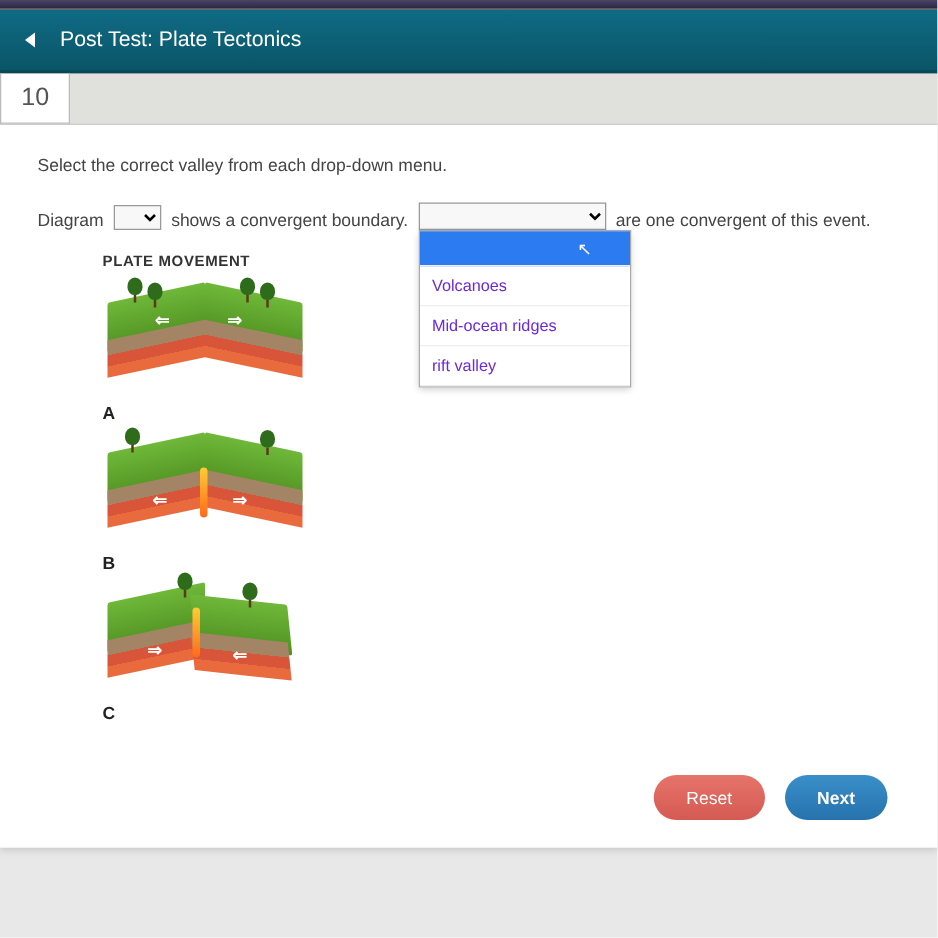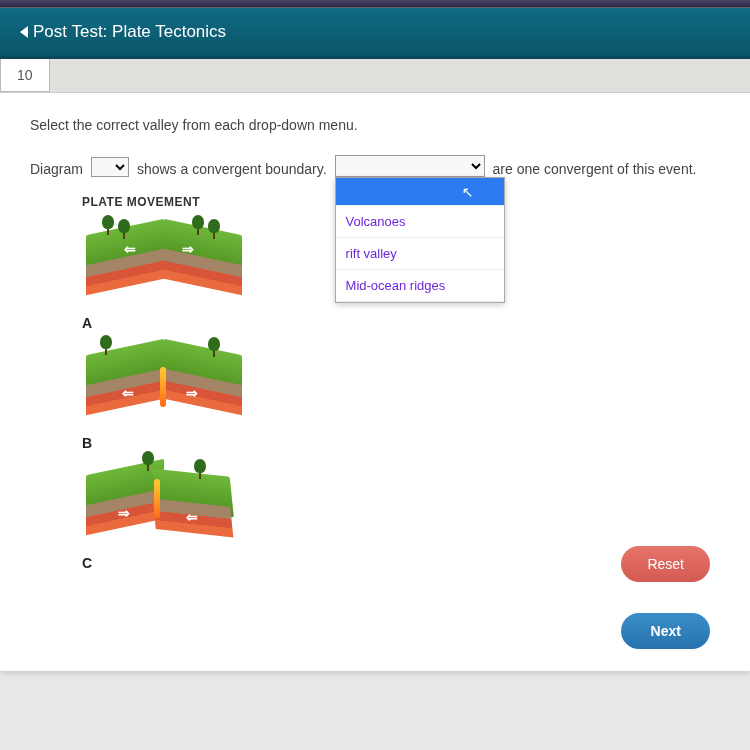--- a/index.html
+++ b/index.html
@@ -1,22 +1,22 @@
 <!DOCTYPE html>
 <html><head>
   <meta charset="utf-8">
   <style>
     * { box-sizing: border-box; margin: 0; padding: 0; }
     body { font-family: Arial, sans-serif; background: #e8e8e8; width: 750px; height: 750px; overflow: hidden; }
     .browser-bar { background: linear-gradient(#4a4566, #2a2540); height: 8px; border-bottom: 1px solid #666; }
-    .header { background: linear-gradient(#0f6b84, #0a5568); color: #fff; padding: 14px 20px; font-size: 17px; display: flex; align-items: center; gap: 5px; border-bottom: 3px solid #0a4a5a; }
+    .header { background: linear-gradient(#0f6b84, #0a5568); color: #fff; padding: 14px 20px; font-size: 17px; display: flex; align-items: center; gap: 20px; border-bottom: 3px solid #0a4a5a; }
     .back-icon { width: 0; height: 0; border-top: 6px solid transparent; border-bottom: 6px solid transparent; border-right: 8px solid #fff; display: inline-block; }
     .content-wrap { background: #f5f5f2; padding: 0 0 0 0; box-shadow: 0 2px 6px rgba(0,0,0,.15); }
     .qnum-bar { background: #e0e0dd; border-bottom: 1px solid #ccc; }
-    .qnum { display: inline-block; background: #fff; padding: 8px 16px; border: 1px solid #bbb; border-top: none; font-size: 14px; color: #555; }
+    .qnum { display: inline-block; background: #fff; padding: 8px 16px; border: 1px solid #bbb; border-top: none; font-size: 20px; color: #555; }
     .question-area { background: #fff; padding: 24px 30px 90px 30px; min-height: 560px; position: relative; }
     .instruction { font-size: 14px; color: #444; margin-bottom: 22px; }
     .sentence { font-size: 14px; color: #444; display: flex; flex-wrap: nowrap; align-items: flex-end; gap: 8px; margin-bottom: 18px; }
     .mini-select, .consequence-select { border: 1px solid #999; background: #f8f8f8; font-size: 12px; padding: 1px 2px; }
     .mini-select { width: 38px; height: 20px; }
     .consequence-select { width: 150px; height: 22px; position: relative; }
     .dropdown-wrap { position: relative; display: inline-block; }
     .dropdown-open { position: absolute; top: 22px; left: 0; width: 170px; background: #fff; border: 1px solid #aaa; box-shadow: 0 2px 6px rgba(0,0,0,.2); z-index: 50; }
     .dropdown-open .opt { padding: 8px 10px; font-size: 13px; color: #6d28d9; border-bottom: 1px solid #eee; cursor: pointer; }
     .dropdown-open .opt.highlighted { background: #2d7bf0; color: #fff; height: 28px; position: relative; }
@@ -32,21 +32,21 @@
     .plate .side { position: absolute; width: 78px; height: 30px; top: 36px; background: linear-gradient(#a38566 0 40%, #d9553a 40% 70%, #e86a3d 70%); transform: skewY(-12deg); }
     .plate.right .top { transform: skewY(12deg); }
     .plate.right .side { transform: skewY(12deg); }
     .plate.left { left: 4px; }
     .plate.right { left: 82px; }
     .tree { position: absolute; width: 12px; height: 20px; }
     .tree::before { content: ""; position: absolute; bottom: 0; left: 5px; width: 2px; height: 6px; background: #5b3a1a; }
     .tree::after { content: ""; position: absolute; top: 0; left: 0; width: 12px; height: 14px; background: #2e6b1a; border-radius: 50% 50% 45% 45%; }
     .arrow { position: absolute; color: #fff; font-size: 14px; font-weight: bold; }
     .lava { position: absolute; left: 78px; top: 26px; width: 6px; height: 40px; background: linear-gradient(#ffcc33, #ff6a1a); border-radius: 3px; }
-    .footer-btns { position: absolute; bottom: 22px; right: 40px; display: flex; gap: 31px; flex-direction: column; }
+    .footer-btns { position: absolute; bottom: 22px; right: 40px; display: flex; gap: 16px; }
     .btn { border: none; border-radius: 20px; padding: 10px 26px; font-size: 14px; color: #fff; cursor: pointer; }
     .btn-reset { background: linear-gradient(#e6746a, #d45a52); }
     .btn-next { background: linear-gradient(#3a8fc9, #2672ad); font-weight: bold; }
   </style>
 </head>
 <body>
 
 <div class="browser-bar"></div>
 
 <div class="header">
@@ -67,22 +67,22 @@
       <select class="mini-select"></select>
       <span>shows a convergent boundary.</span>
       <span class="dropdown-wrap">
         <select class="consequence-select"></select>
         <div class="dropdown-open">
           <div class="opt highlighted">
             <span></span>
             <span class="cursor">↖</span>
           </div>
           <div class="opt">Volcanoes</div>
+          <div class="opt">Mid-ocean ridges</div>
           <div class="opt">rift valley</div>
-          <div class="opt">Mid-ocean ridges</div>
         </div>
       </span>
       <span>are one convergent of this event.</span>
     </div>
 
     <div class="plate-section">
       <div class="plate-title">PLATE MOVEMENT</div>
 
       <div class="diagram-row">
         <div class="block">

